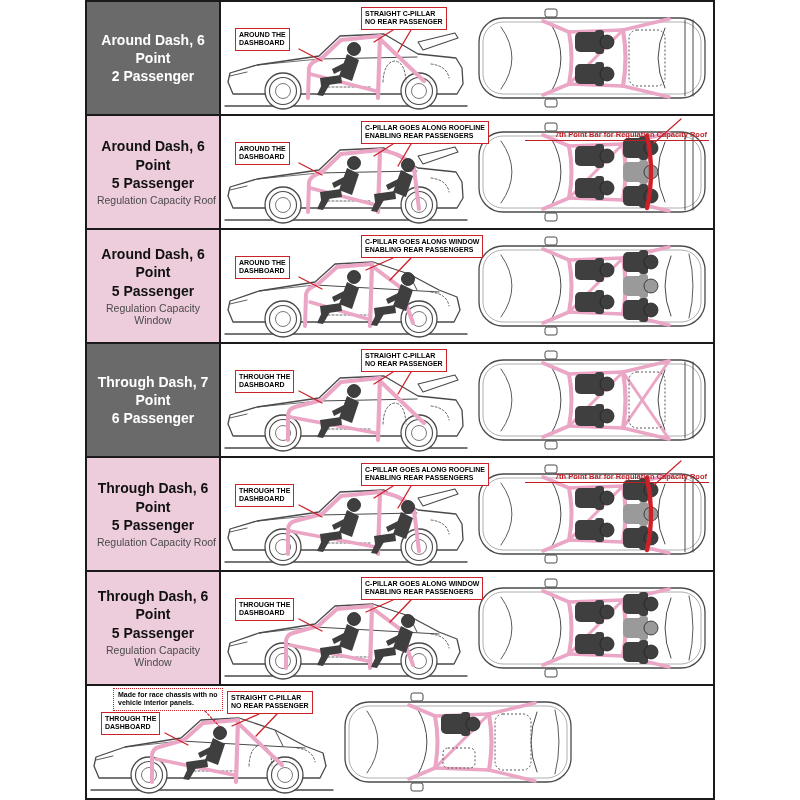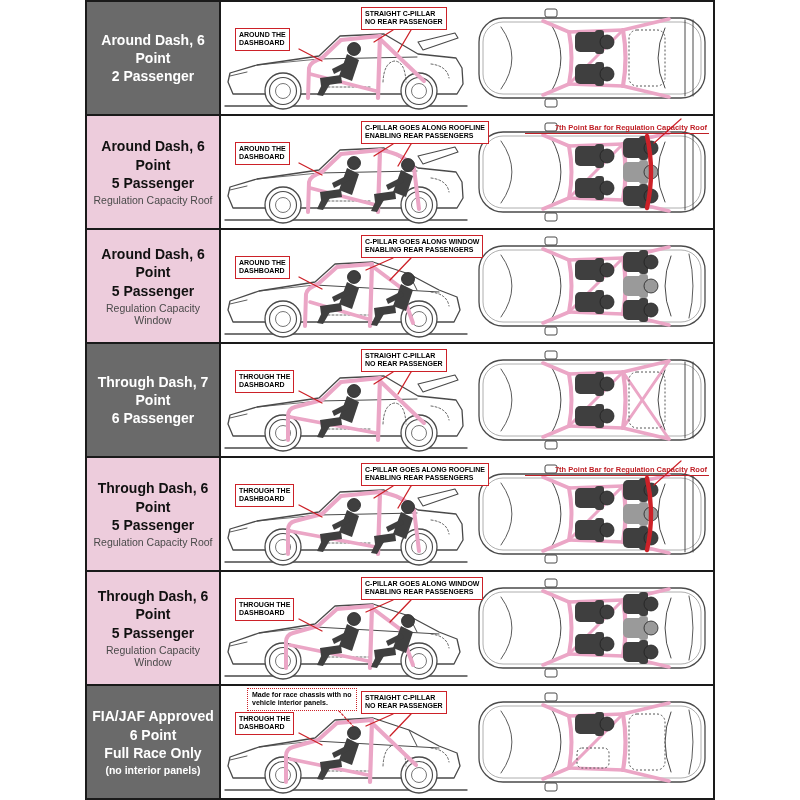--- a/index.html
+++ b/index.html
@@ -3,38 +3,38 @@
 <meta charset="utf-8">
 <style>
   html,body{margin:0;padding:0;background:#fff;}
   body{width:800px;height:800px;font-family:"Liberation Sans",sans-serif;position:relative;overflow:hidden;}
   .sheet{position:absolute;left:0;top:0;width:800px;height:800px;background:#fff;}
   .table{position:absolute;left:85px;top:0;width:630px;height:800px;border:2px solid #1a1a1a;
          box-sizing:border-box;display:flex;flex-direction:column;background:#fff;}
   .row{flex:1 1 0;display:flex;border-bottom:2px solid #1a1a1a;box-sizing:border-box;position:relative;min-height:0;}
   .row:last-child{border-bottom:none;}
   .label-cell{width:134px;flex:0 0 134px;border-right:2px solid #1a1a1a;box-sizing:border-box;
-              display:flex;flex-direction:column;justify-content:center;align-items:center;
+              display:flex;flex-direction:column;justify-content:center;align-items:flex-end;
               text-align:center;padding:4px 3px;}
   .label-cell.gray{background:#6a6a6a;}
   .label-cell.pink{background:#edccdc;}
   .label-title{font-weight:bold;font-size:14px;line-height:1.3;white-space:pre-line;color:#111;}
   .gray .label-title{color:#fff;}
   .label-sub{font-size:10.5px;margin-top:2px;color:#4a4a4a;line-height:1.2;}
   .gray .label-sub{color:#fff;font-weight:bold;}
   .label-sub:empty{display:none;}
   .diagram-cell{position:relative;flex:1 1 auto;background:#fff;overflow:hidden;}
   .side-view{position:absolute;left:0;top:0;width:250px;height:100%;}
   .top-view{position:absolute;left:252px;top:0;width:240px;height:100%;}
   .callout{position:absolute;background:#fff;border:1.6px solid #cc2128;color:#000;font-weight:bold;
            font-size:7px;line-height:1.18;padding:2px 3px;white-space:pre-line;z-index:3;}
   .dash-callout{left:14px;top:26px;}
   .pillar-callout{left:140px;top:5px;}
   .roof-note{position:absolute;right:4px;top:1px;color:#c01f26;font-weight:bold;font-size:7.5px;
-             border-bottom:1.3px solid #c01f26;padding:6px 2px 1px 30px;z-index:3;}
+             border-bottom:1.3px solid #c01f26;padding:13px 2px 1px 30px;z-index:3;}
   .roof-note:empty{display:none;}
   .race-note{position:absolute;left:26px;top:2px;border:1.5px dotted #cc2128;font-size:7px;font-weight:bold;
              padding:2px 4px;white-space:pre-line;background:#fff;z-index:3;color:#000;line-height:1.2;}
   .race-note:empty{display:none;}
   svg{display:block;}
 </style>
 </head>
 <body>
 
 <div class="sheet">
@@ -656,26 +656,20 @@
           </div>
         <div class="callout dash-callout">THROUGH THE
 DASHBOARD</div>
         <div class="callout pillar-callout">C-PILLAR GOES ALONG WINDOW
 ENABLING REAR PASSENGERS</div>
 
       </div>
     </div>
 
     <div class="row">
-      <div class="label-cell gray">
-        <div class="label-title">FIA/JAF Approved
-6 Point
-Full Race Only</div>
-        <div class="label-sub">(no interior panels)</div>
-      </div>
       <div class="diagram-cell">
         <div class="side-view">
             <svg viewBox="0 0 250 112" width="100%" height="100%" preserveAspectRatio="none">
               <g>
                 <path d="M4,104 L246,104" stroke="#4a4a4a" stroke-width="1.4" fill="none" stroke-linecap="round" stroke-linejoin="round"></path>
               </g>
               <g>
                 <path d="M12,92 L7,80 L9,71 L38,61 L94,52 L114,34 L152,32 L188,44 L218,60 L236,67 L239,80 L233,92 L12,92 Z" stroke="#4a4a4a" stroke-width="1.3" fill="#fff" stroke-linecap="round" stroke-linejoin="round"></path>
                 <path d="M188,44 L196,60" stroke="#4a4a4a" stroke-width="1" fill="none" stroke-linecap="round" stroke-linejoin="round"></path>
                 <path d="M94,55 L218,62" stroke="#4a4a4a" stroke-width="1" fill="none" stroke-linecap="round" stroke-linejoin="round"></path>

